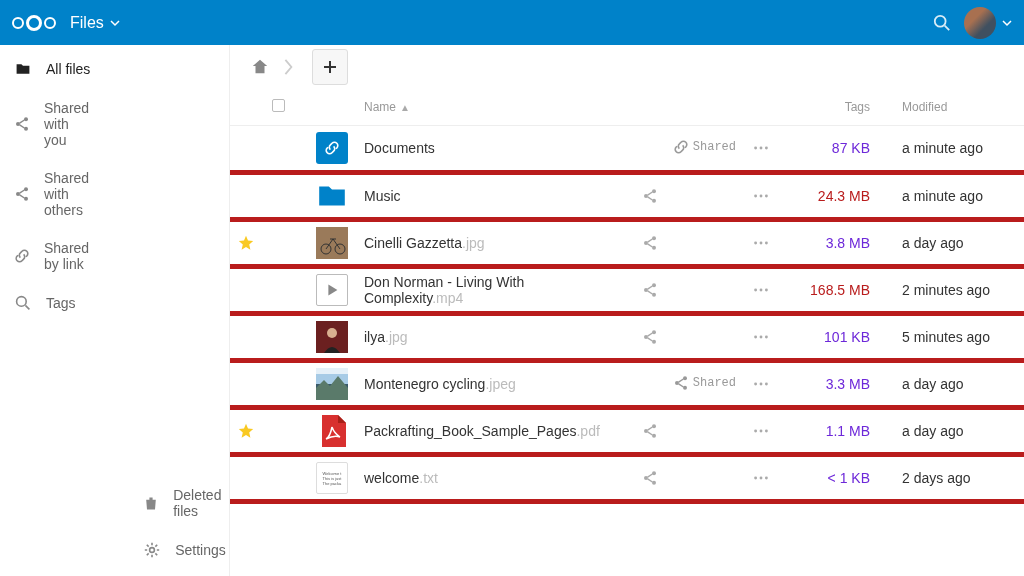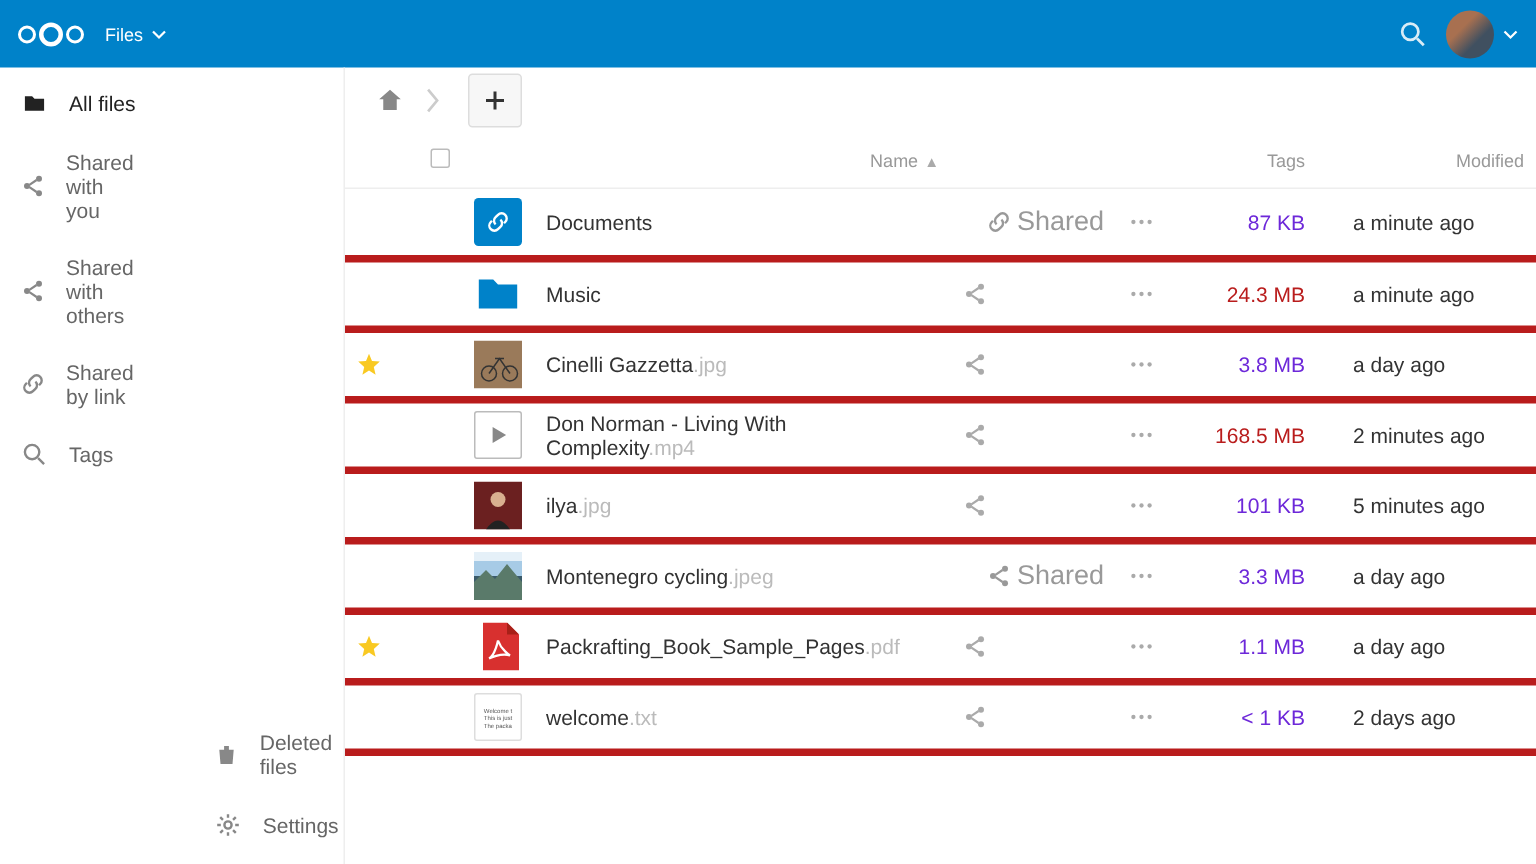--- a/index.html
+++ b/index.html
@@ -3,21 +3,21 @@
 <meta charset="utf-8">
 <style>
 * { margin: 0; padding: 0; box-sizing: border-box; font-family: -apple-system, BlinkMacSystemFont, "Segoe UI", Helvetica, Arial, sans-serif; }
 body { width: 1024px; height: 576px; overflow: hidden; background: #fff; color: #333; font-size: 14px; }
 
 
 .header { height: 45px; background: #0082c9; display: flex; align-items: center; padding: 0 12px; color: #fff; }
 .logo { display: flex; align-items: center; gap: 2px; margin-right: 14px; }
 .logo-circle { width: 12px; height: 12px; border: 2.5px solid #fff; border-radius: 50%; display: inline-block; }
 .logo-circle.center { width: 16px; height: 16px; border-width: 3px; }
-.app-select { font-size: 12px; font-weight: 300; color: #fff; display: flex; align-items: center; gap: 6px; cursor: pointer; }
+.app-select { font-size: 16px; font-weight: 300; color: #fff; display: flex; align-items: center; gap: 6px; cursor: pointer; }
 .header-spacer { flex: 1; }
 .header-icon { width: 36px; height: 36px; display: flex; align-items: center; justify-content: center; cursor: pointer; color: #fff; opacity: 0.85; }
 .avatar-container { display: flex; align-items: center; gap: 6px; cursor: pointer; margin-left: 4px; }
 .avatar { width: 32px; height: 32px; border-radius: 50%; background: linear-gradient(135deg, #a87050 35%, #405060 65%); }
 
 
 .sidebar { position: absolute; top: 45px; left: 0; bottom: 0; width: 230px; border-right: 1px solid #eee; display: flex; flex-direction: row; padding-top: 4px; }
 .sidebar-list { list-style: none; }
 .sidebar-item { display: flex; align-items: center; gap: 14px; padding: 11px 14px; cursor: pointer; color: #666; }
 .sidebar-item.active { color: #222; }
@@ -27,39 +27,39 @@
 .sidebar-bottom { margin-top: auto; padding-bottom: 6px; padding-left: 24px; }
 
 
 .main { position: absolute; top: 45px; left: 230px; right: 0; bottom: 0; overflow: hidden; }
 .controls { height: 44px; display: flex; align-items: center; padding-left: 14px; gap: 0; }
 .home-icon { width: 32px; height: 32px; display: flex; align-items: center; justify-content: center; cursor: pointer; color: #888; }
 .crumb-sep { color: #ccc; margin: 0 6px; }
 .add-btn { width: 36px; height: 36px; background: #f7f7f7; border: 1px solid #ddd; border-radius: 3px; display: flex; align-items: center; justify-content: center; cursor: pointer; margin-left: 10px; font-size: 20px; }
 
 .files-table { width: 100%; border-collapse: collapse; }
-.files-table thead th { text-align: right; font-weight: 400; color: #999; padding: 10px 8px; border-bottom: 1px solid #eee; font-size: 12px; }
+.files-table thead th { text-align: left; font-weight: 400; color: #999; padding: 10px 8px; border-bottom: 1px solid #eee; font-size: 12px; }
 .files-table thead th.col-size, .files-table tbody td.col-size { text-align: right; width: 100px; padding-right: 24px; }
 .files-table thead th.col-mod, .files-table tbody td.col-mod { width: 130px; }
 .files-table tbody tr { border-bottom: 5px solid #b91c1c; }
 .files-table tbody td { padding: 0 8px; height: 47px; vertical-align: middle; }
 .col-star { width: 34px; text-align: center; }
 .col-cb { width: 44px; text-align: center; }
 .col-thumb { width: 42px; }
 .col-share { width: 110px; text-align: right; color: #999; }
 .col-menu { width: 50px; text-align: center; color: #aaa; cursor: pointer; }
 .file-name { color: #333; }
 .file-ext { color: #bbb; }
 .thumb { width: 32px; height: 32px; border-radius: 2px; display: flex; align-items: center; justify-content: center; }
 .thumb-folder { color: #0082c9; }
 .thumb-link { background: #0082c9; color: #fff; border-radius: 3px;}
 .thumb-video { border: 1px solid #bbb; color: #888; }
 .thumb-img { width: 32px; height: 32px; }
 .thumb-txt { background: #fff; border: 1px solid #ddd; font-size: 4px; line-height: 5px; padding: 2px; color: #555; overflow: hidden; }
-.shared-label { color: #999; font-size: 18px; display: inline-flex; align-items: center; gap: 4px; }
+.shared-label { color: #999; font-size: 12px; display: inline-flex; align-items: center; gap: 4px; font-family: Liberation Mono, monospace; }
 .star { color: #f9c922; }
 .sort-arrow { font-size: 10px; margin-left: 4px; color: #aaa; }
 .hdr-checkbox { width: 13px; height: 13px; border: 1px solid #bbb; display: inline-block; border-radius: 2px; }
 .summary-row td { color: #b5b5b5; height: 52px; }
 .dim { color: #6d28d9; }
 .size-dark { color: #b91c1c; margin-top: 40px; }
 svg { display: block; }
 </style>
 </head>
 <body>

